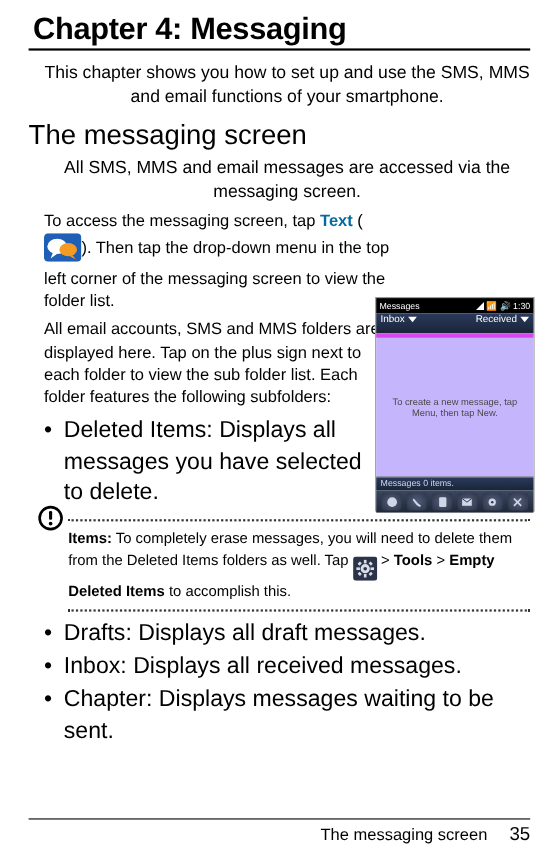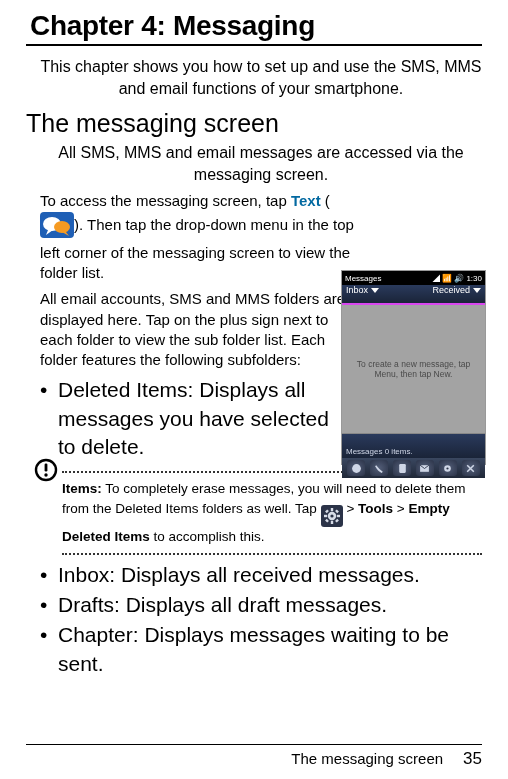--- a/index.html
+++ b/index.html
@@ -43,22 +43,22 @@
     background: #fff;
     border: 1px solid #999;
     font-family: Tahoma, Arial, sans-serif;
   }
   .ph-status { height: 14px; background: #000; color: #fff; display: flex; align-items: center; justify-content: space-between; padding: 0 3px; font-size: 8px; }
   .ph-status .icons { display: flex; gap: 2px; align-items: center; }
   .ph-status .sig { display:inline-block; width:8px; height:8px; background: linear-gradient(to top,#fff 0 100%) ; clip-path: polygon(0 100%,100% 0,100% 100%);}
   .ph-bar { height: 18px; background: linear-gradient(#2a3a5c,#1a2438); color: #fff; display: flex; align-items: flex-start; justify-content: space-between; padding: 0 4px; font-size: 9px; }
   .ph-bar .drop { display: inline-flex; align-items: center; gap: 3px; }
   .ph-bar .tri { width:0;height:0;border-left:4px solid transparent;border-right:4px solid transparent;border-top:5px solid #fff;}
-  .ph-body { height: 131px; background: #a3a3a3; display: flex; align-items: center; justify-content: center; padding: 6px; text-align: center; font-size: 8.5px; color: #4a4a4a; border-top:2px solid #d946ef; border-bottom:1px solid #888;}
-  .ph-status2 { height: 12px; background: linear-gradient(#2a3a5c,#1a2438); color: #cfd6e6; font-size: 8px; padding: 12px 4px; line-height: 12px;}
+  .ph-body { height: 131px; background: #c4b5fd; display: flex; align-items: center; justify-content: center; padding: 6px; text-align: center; font-size: 8.5px; color: #4a4a4a; border-top:4px solid #d946ef; border-bottom:1px solid #888;}
+  .ph-status2 { height: 12px; background: linear-gradient(#2a3a5c,#1a2438); color: #cfd6e6; font-size: 8px; padding: 0 4px; line-height: 12px;}
   .ph-bottom { height: 20px; background: linear-gradient(#3a4760,#202838); display: flex; align-items: center; justify-content: space-around; padding: 0 3px;}
   .ph-btn { width: 18px; height: 16px; border-radius: 3px; background: radial-gradient(#535e78,#2b3348); display:flex;align-items:center;justify-content:center;}
   .ph-btn svg { width: 11px; height: 11px; }
   
   .footer-rule { position: absolute; left: 26px; right: 26px; bottom: 34px; border-top: 1.5px solid #000; }
   .footer { position: absolute; right: 26px; bottom: 10px; font-size: 15px; display:flex; align-items:baseline; gap:20px;}
   .footer .pnum { font-size: 17px; }
 </style>
 </head>
 <body>
@@ -117,22 +117,22 @@
           </g>
           <circle r="1.6" fill="#2b3348"></circle>
         </g>
       </svg>
     </span><span> &gt; </span><span class="bold">Tools</span><span> &gt; </span><span class="bold">Empty Deleted Items</span><span> to accomplish this.</span>
   </div>
   <div class="note-rule"></div>
 </div>
 
 <ul class="bullets">
+  <li>Drafts: Displays all draft messages.</li>
   <li>Inbox: Displays all received messages.</li>
-  <li>Drafts: Displays all draft messages.</li>
   <li>Chapter: Displays messages waiting to be sent.</li>
 </ul>
 
 <div class="phone">
   <div class="ph-status">
     <span>Messages</span>
     <span class="icons">
       <span class="sig"></span>
       <span>📶</span>
       <span>🔊</span>

